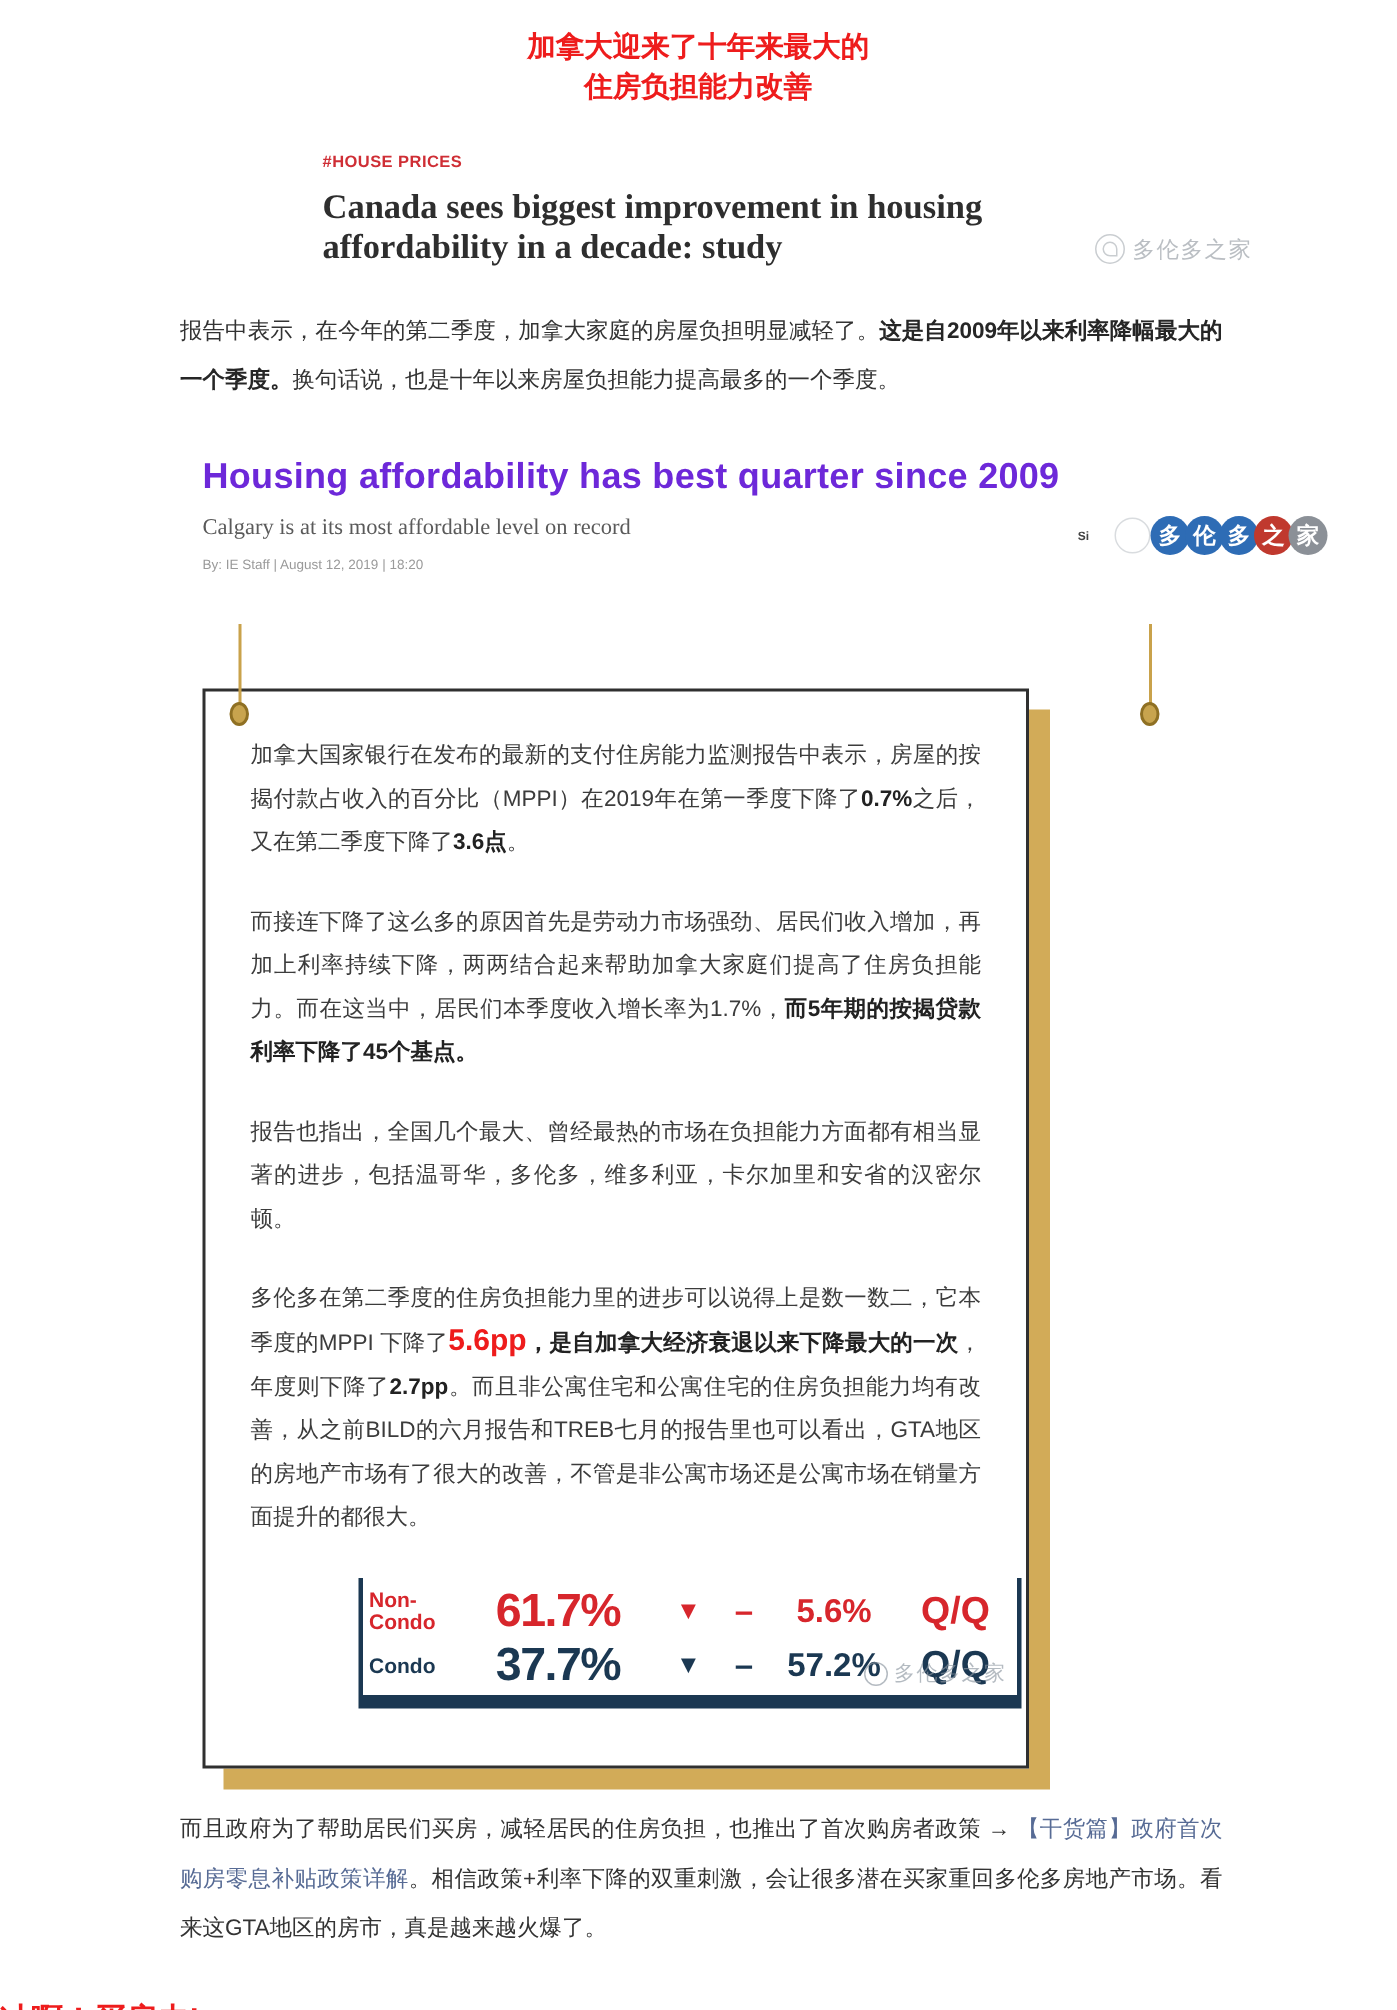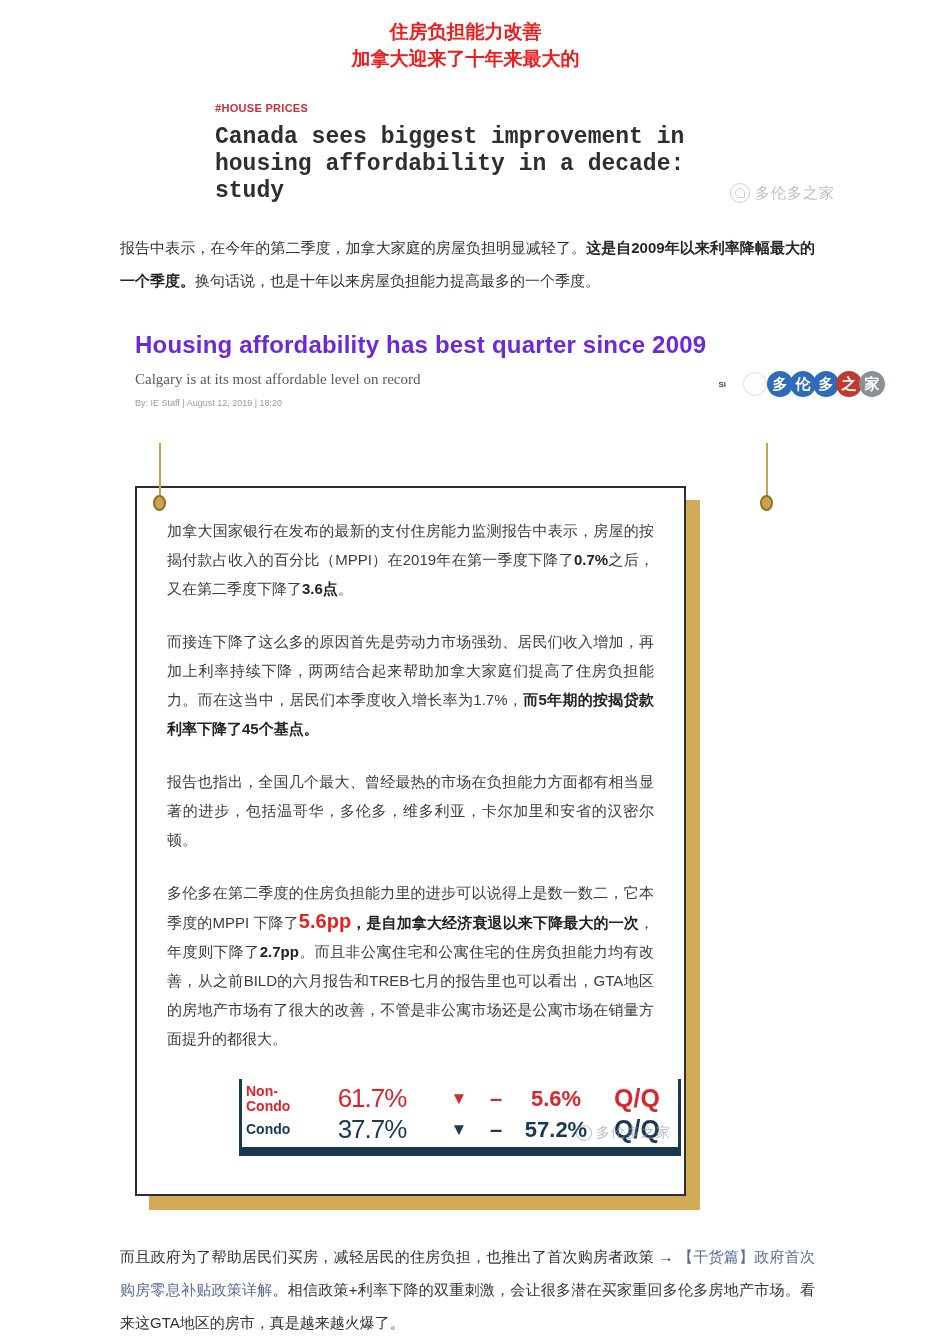--- a/index.html
+++ b/index.html
@@ -7,21 +7,21 @@
     width:931px; min-height:1340px; background:#ffffff;
     font-family:"Liberation Sans", sans-serif; color:#333;
     position:relative; overflow:hidden;
   }
   
   .main-title{ padding-top:18px; text-align:center; color:#ee1c1c;
     font-size:19px; font-weight:bold; line-height:27px; }
   
   .article1{ margin:30px 0 5px 215px; width:560px; position:relative; }
   .article1 .tag{ color:#cf2e35; font-size:11px; font-weight:bold; letter-spacing:.3px; }
-  .article1 .headline{ margin-top:10px; font-family:Liberation Mono, monospace;
+  .article1 .headline{ margin-top:10px; font-family:Liberation Serif, serif;
     font-weight:bold; font-size:23px; line-height:27px; color:#2e2e2e; width:520px; }
   .wm-gray{ position:absolute; right:-60px; bottom:2px; display:flex; align-items:center;
     color:#b3b8bd; font-size:15px; letter-spacing:1px; opacity:.9; }
   .wm-gray .wm-circle{ width:18px; height:18px; border:1.5px solid #c4c8cc; border-radius:50%;
     margin-right:5px; position:relative; }
   .wm-gray .wm-circle::after{ content:""; position:absolute; left:4px; top:4px; width:8px; height:8px;
     border:1.5px solid #c4c8cc; border-radius:50% 50% 0 50%; }
   
   .para-wide{ margin:26px 116px 0 120px; font-size:15px; line-height:33px; color:#333; text-align:justify; }
   .para-wide b{ color:#262626; }
@@ -51,39 +51,39 @@
   .card p b{ color:#222; }
   .hl-red{ color:#ee1c1c; font-weight:bold; font-size:20px; }
   
   .mppi{ position:relative; width:442px; margin:26px 0 4px 72px; }
   .mppi-header{ background:#1b3852; color:#fff; font-weight:bold; font-size:15px;
     text-align:center; padding:6px 0; letter-spacing:.2px; }
   .mppi-body{ border-left:3px solid #1b3852; border-right:3px solid #1b3852; background:#fff; padding:4px 6px 2px 4px; }
   .mppi-row{ display:flex; align-items:center; }
   .mppi-row.red{ color:#d7262c; } .mppi-row.navy{ color:#1b3852; }
   .mppi-row .lbl{ width:62px; font-size:14px; font-weight:bold; line-height:15px; }
-  .mppi-row .val{ width:128px; font-size:26px; font-weight:normal; text-align:center; letter-spacing:-1px; }
+  .mppi-row .val{ width:128px; font-size:31px; font-weight:bold; text-align:center; letter-spacing:-1px; }
   .mppi-row .arr{ width:46px; font-size:17px; text-align:center; }
   .mppi-row .dash{ width:28px; font-size:22px; font-weight:bold; text-align:center; }
   .mppi-row .chg{ width:92px; font-size:22px; font-weight:bold; text-align:center; }
   .mppi-row .per{ flex:1; font-size:25px; font-weight:bold; text-align:center; }
   .mppi-bar{ height:9px; background:#1b3852; }
   .mppi-wm{ position:absolute; right:10px; bottom:14px; color:#8d97a1; opacity:.65;
     font-size:14px; letter-spacing:1px; display:flex; align-items:center; }
   .mppi-wm .wm-circle{ width:14px; height:14px; border:1.5px solid #8d97a1; border-radius:50%; margin-right:4px; }
   
   .cta{ margin-top:30px; text-align:left; color:#ee1c1c; font-size:21px; font-weight:bold; }
   .cartoon-wrap{ text-align:center; margin-top:6px; }
 </style>
 </head>
 <body>
 
 <div class="main-title">
+  <div>加拿大迎来了十年来最大的</div>
   <div>住房负担能力改善</div>
-  <div>加拿大迎来了十年来最大的</div>
 </div>
 
 <div class="article1">
   <div class="tag">#HOUSE PRICES</div>
   <div class="headline">Canada sees biggest improvement in housing affordability in a decade: study</div>
   <div class="wm-gray">
     <span class="wm-circle"></span>
     <span>多伦多之家</span>
   </div>
 </div>
@@ -143,21 +143,21 @@
       </div>
       <div class="mppi-bar"></div>
       <div class="mppi-wm">
         <span class="wm-circle"></span>
         <span>多伦多之家</span>
       </div>
     </div>
   </div>
 </div>
 
-<p class="para-wide" style="margin-top:44px"><span>而且政府为了帮助居民们买房，减轻居民的住房负担，也推出了首次购房者政策 → </span><span class="link-blue">【干货篇】政府首次购房零息补贴政策详解</span><span>。相信政策+利率下降的双重刺激，会让很多潜在买家重回多伦多房地产市场。看来这GTA地区的房市，真是越来越火爆了。</span></p>
+<p class="para-wide" style="margin-top:24px"><span>而且政府为了帮助居民们买房，减轻居民的住房负担，也推出了首次购房者政策 → </span><span class="link-blue">【干货篇】政府首次购房零息补贴政策详解</span><span>。相信政策+利率下降的双重刺激，会让很多潜在买家重回多伦多房地产市场。看来这GTA地区的房市，真是越来越火爆了。</span></p>
 
 <div class="cta">冲啊！买房去!</div>
 
 <div class="cartoon-wrap">
   <svg width="156" height="150" viewBox="0 0 170 160">
 
     <line x1="50" y1="156" x2="114" y2="156" stroke="#4a4a4a" stroke-width="2.5" stroke-linecap="round"></line>
 
     <path d="M88 122 Q99 136 94 151" fill="none" stroke="#111" stroke-width="10" stroke-linecap="round"></path>
     <path d="M88 122 Q99 136 94 151" fill="none" stroke="#fff" stroke-width="5" stroke-linecap="round"></path>

